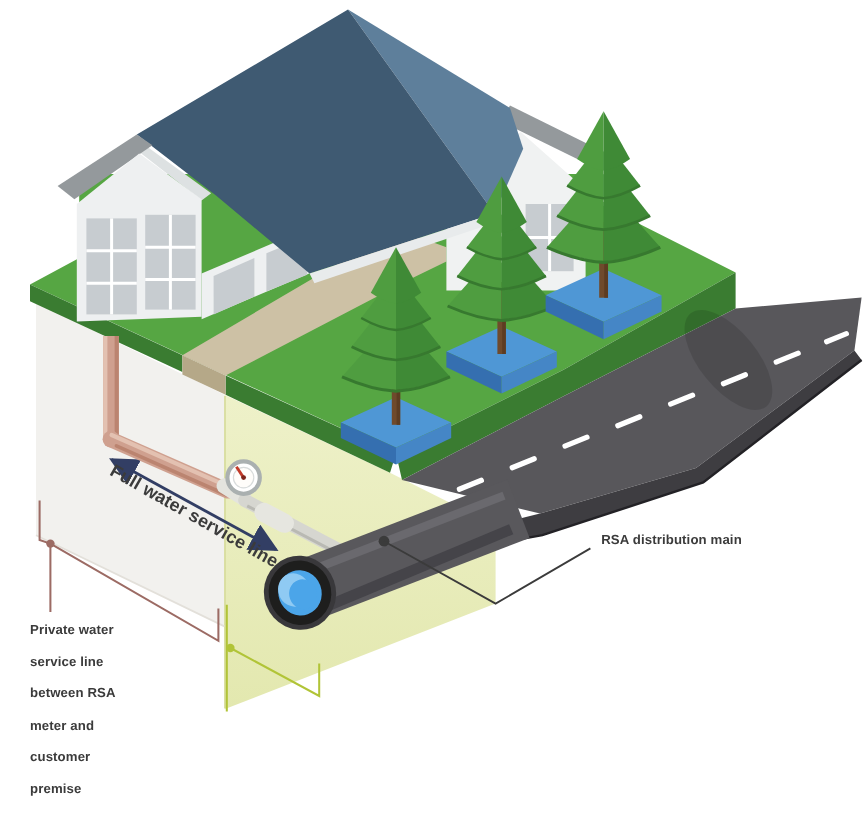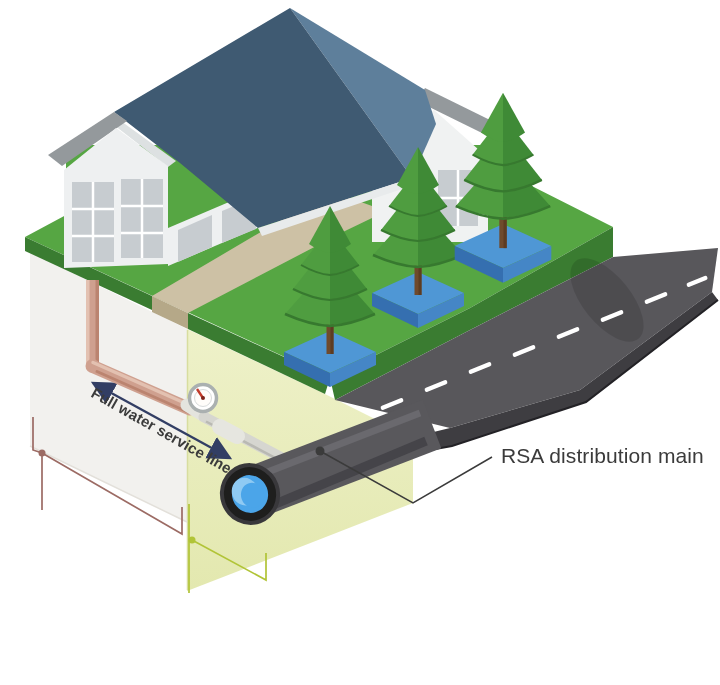--- a/index.html
+++ b/index.html
@@ -1,19 +1,19 @@
 <!DOCTYPE html>
 <html><head>
 <meta charset="utf-8">
 <style>
   html,body{margin:0;padding:0;background:#fff;}
   #stage{position:relative;width:720px;height:685px;background:#ffffff;overflow:hidden;
          font-family:"Liberation Sans", sans-serif;}
   #stage svg{position:absolute;left:0;top:0;}
-  .label{position:absolute;color:#3b3b3b;font-size:21px;font-weight:400;
+  .label{position:absolute;color:#3b3b3b;font-size:11px;font-weight:700;
          white-space:pre-line;letter-spacing:.1px;}
   .label.multiline{line-height:26.5px;}
   .label.rotated{transform:rotate(29.5deg);transform-origin:0 0;font-size:15px;font-weight:600;}
 </style>
 </head>
 <body>
 
 <div id="stage">
 <svg width="720" height="685" viewBox="0 0 720 685">
   <defs>
@@ -164,13 +164,19 @@
     <path d="M33,417 L33,450 L42,453 M42,453 L42,510 M42,453 L182,534 L182,507" stroke="#9c6b64" stroke-width="1.7"></path>
     <circle cx="42" cy="453" r="3.5" fill="#9c6b64" stroke="none"></circle>
     <path d="M189,504 L189,593 M192,540 L266,580 L266,553" stroke="#b1c437" stroke-width="1.7"></path>
     <circle cx="192" cy="540" r="3.5" fill="#b1c437" stroke="none"></circle>
     <path d="M320,451 L413,503 L492,457" stroke="#3b3b3b" stroke-width="1.5"></path>
   </g>
 </svg>
 
   <div class="label rotated" style="left:97px;top:384px;">Full water service line</div>
   <div class="label" style="left:501px;top:444px;">RSA distribution main</div>
+  <div class="label multiline" style="left:25px;top:512px;">Private water
+service line
+between RSA
+meter and
+customer
+premise</div>
 </div>
 
 </body></html>

